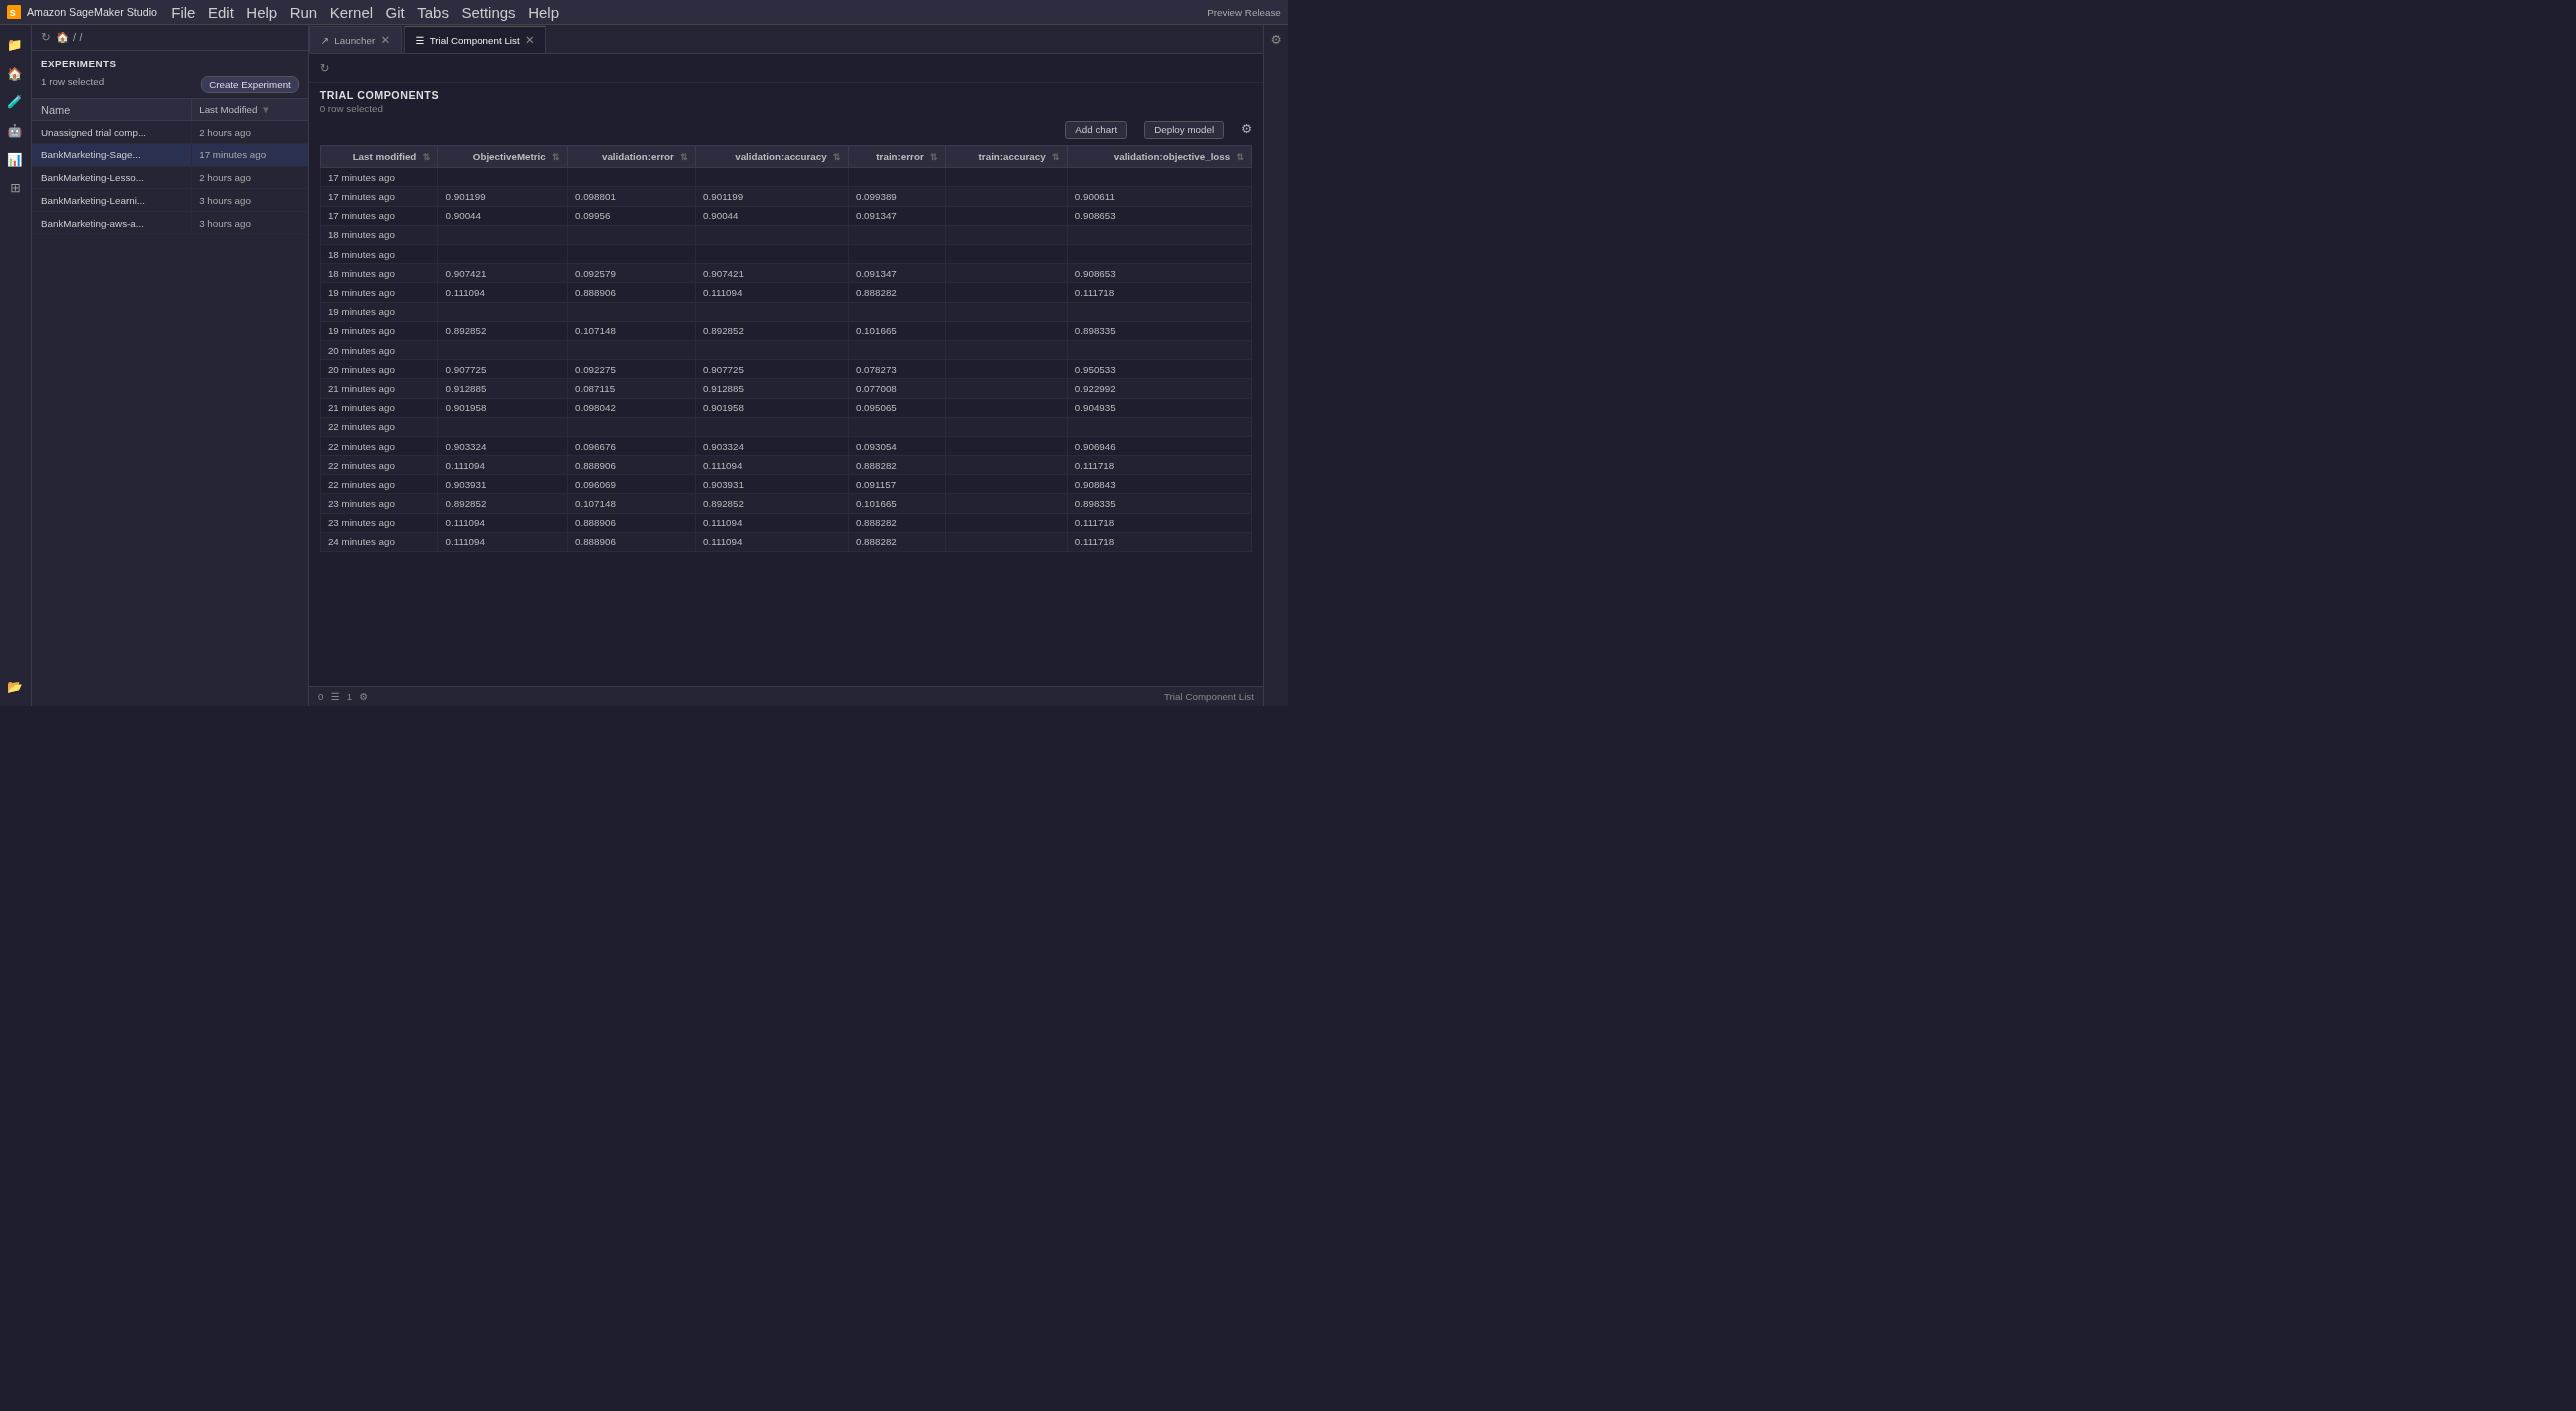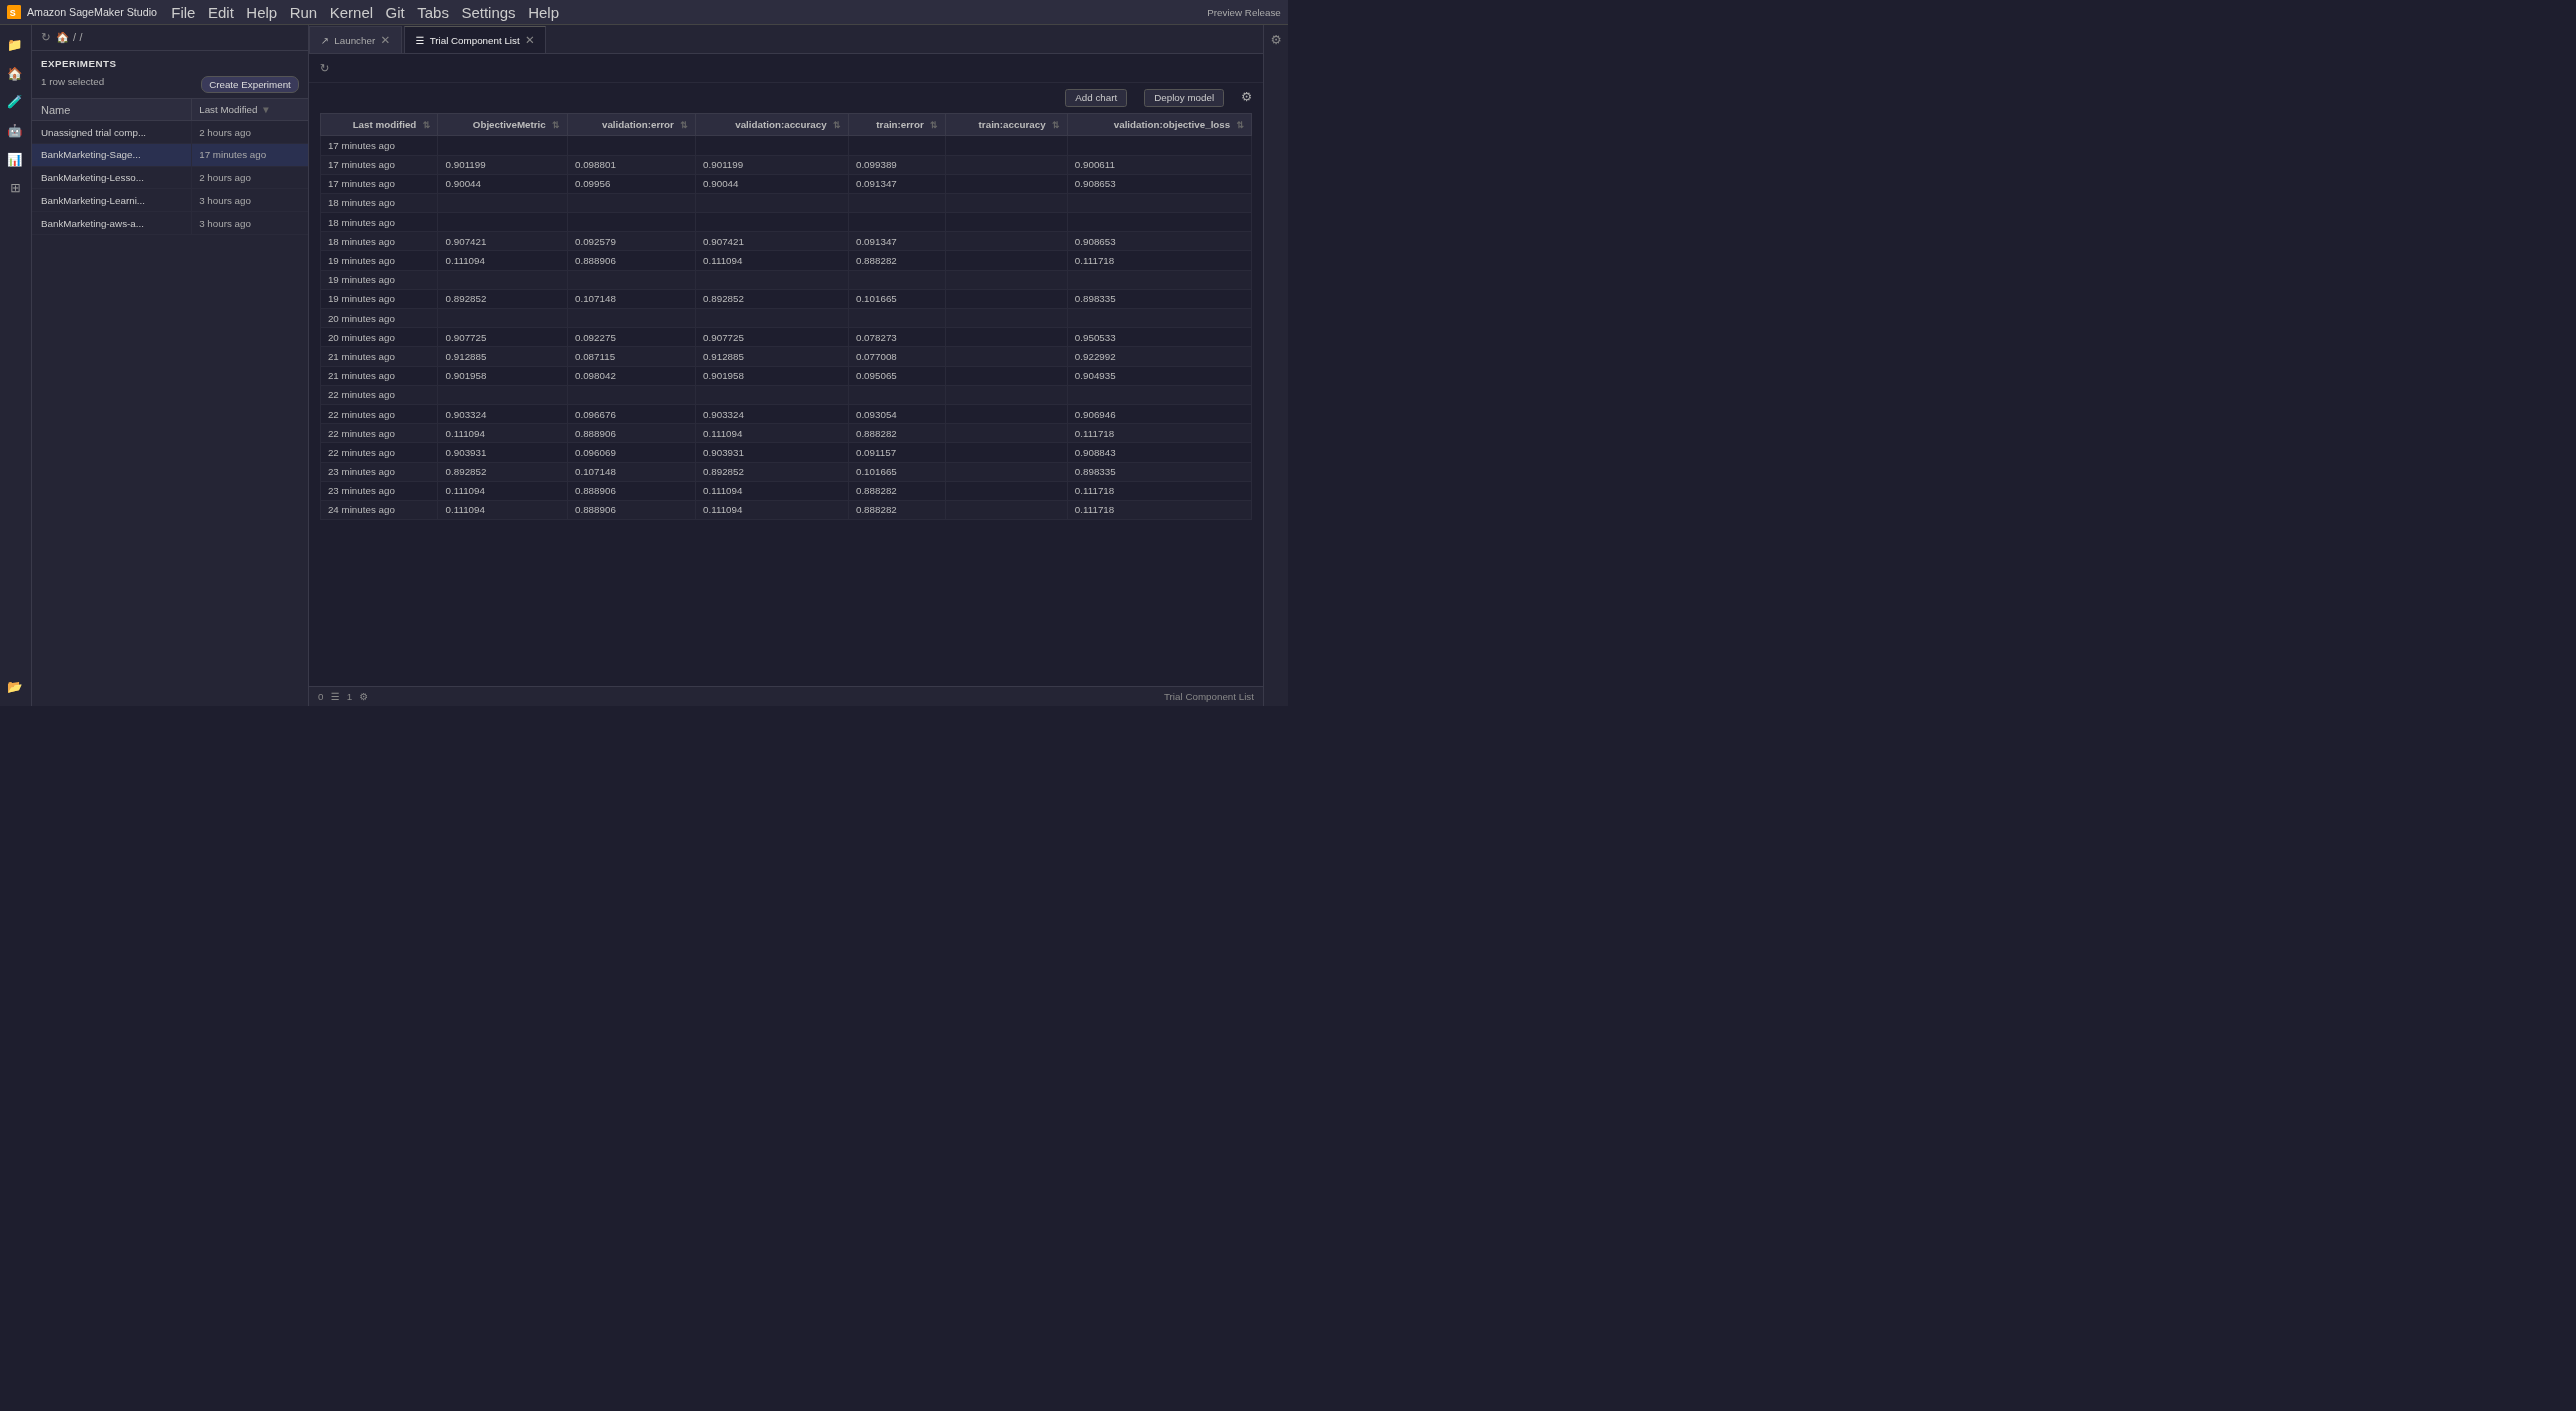--- a/index.html
+++ b/index.html
@@ -427,20 +427,24 @@
         <span class="tab-close">✕</span>
       </div>
     </div>
 
     <div class="trial-content">
 
       <div class="trial-toolbar">
         <button class="refresh-btn">↻</button>
       </div>
 
+      <div class="trial-title-area">
+        <div class="trial-title">TRIAL COMPONENTS</div>
+        <div class="trial-subtitle">0 row selected</div>
+      </div>
 
       <div class="trial-table-controls">
         <button class="chart-btn">Add chart</button>
         <button class="deploy-btn">Deploy model</button>
         <button class="settings-icon-btn">⚙</button>
       </div>
 
       <div class="data-table-wrap">
         <table class="data-table">
           <thead>

